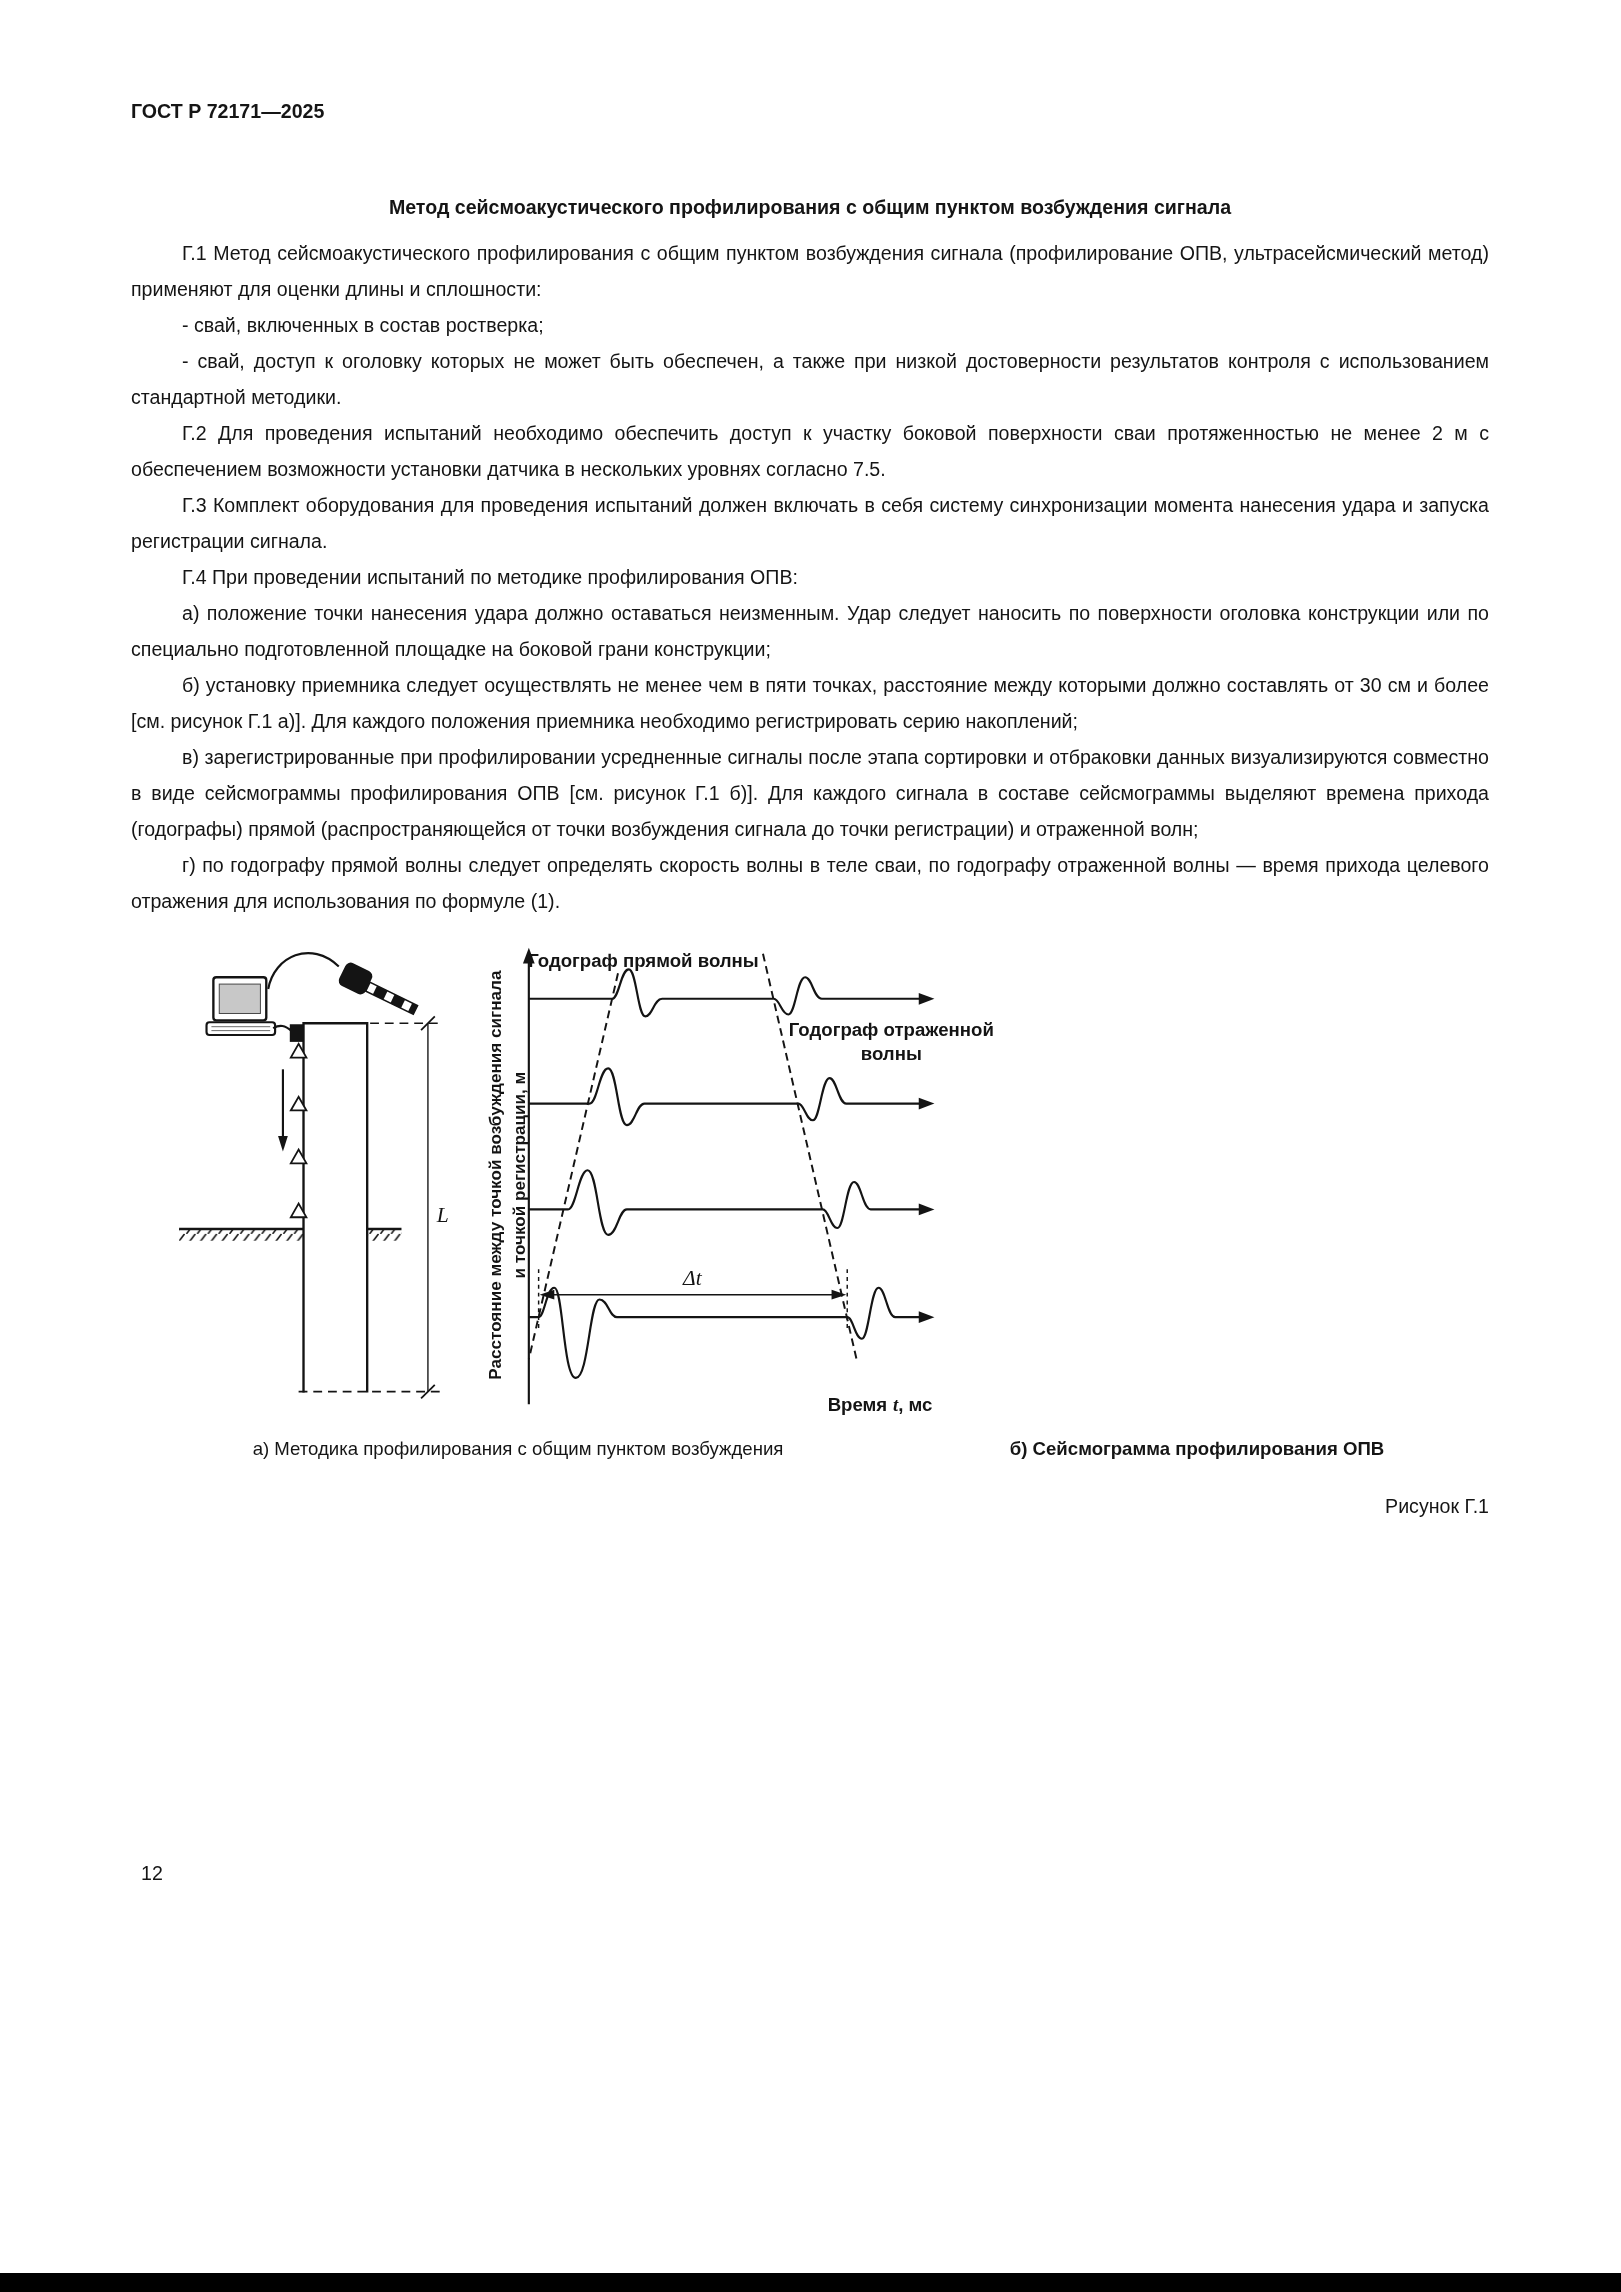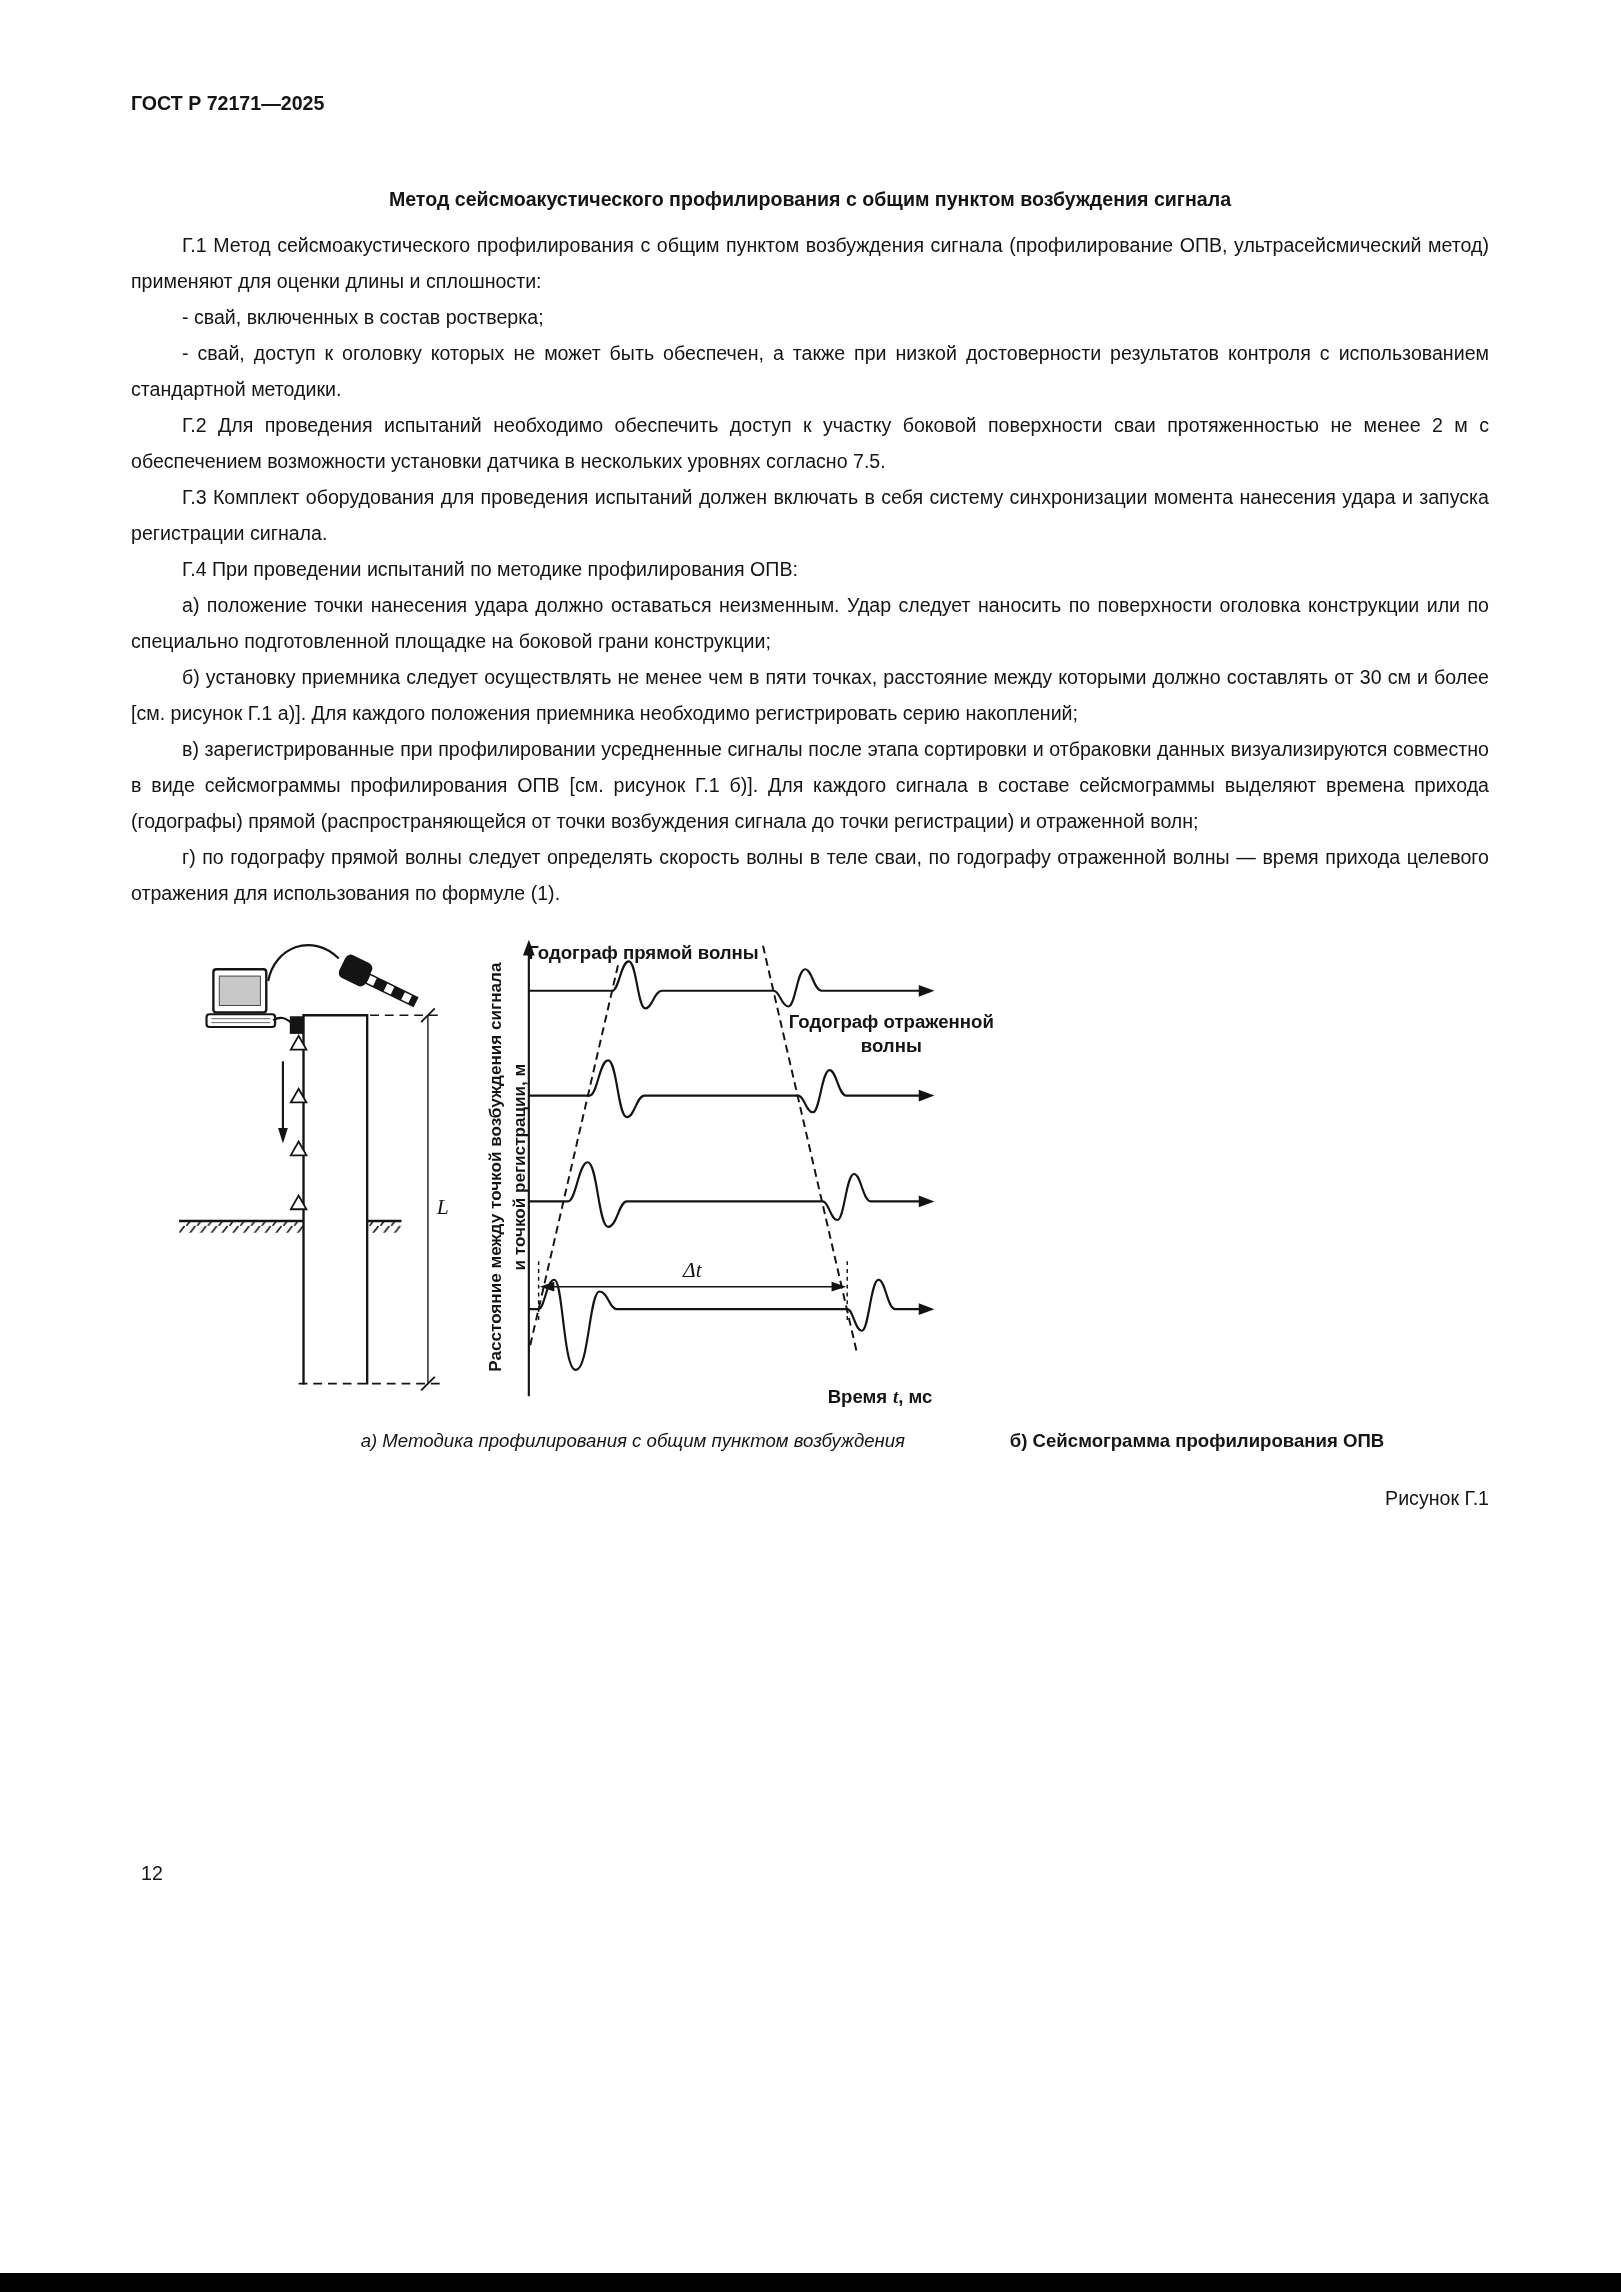--- a/index.html
+++ b/index.html
@@ -9,21 +9,21 @@
     width: 1621px;
     height: 2293px;
     background: #ffffff;
     font-family: "Liberation Sans", sans-serif;
     color: #151515;
     overflow: hidden;
   }
   .content {
     position: absolute;
     left: 131px;
-    top: 0;
+    top: 8px;
     width: 1358px;
   }
   .doc-number {
     margin-top: 92px;
     font-size: 19.6px;
     font-weight: bold;
   }
   .appendix {
     margin-top: 29px;
     text-align: center;
@@ -46,21 +46,21 @@
     text-indent: 51px;
     text-align: justify;
     line-height: 36px;
   }
   .figure-wrap { margin-top: 21.6px; }
   .captions {
     display: flex;
     margin-top: 11.8px;
     font-size: 18.6px;
   }
-  .cap-a { width: 57%; text-align: right; font-style: italic; }
+  .cap-a { width: 57%; text-align: center; }
   .cap-b { width: 43%; text-align: center; font-weight: bold; }
   .figure-title {
     margin-top: 35px;
     text-align: right;
     font-size: 19.6px;
   }
   .page-number {
     position: absolute;
     left: 141px;
     top: 1862px;

